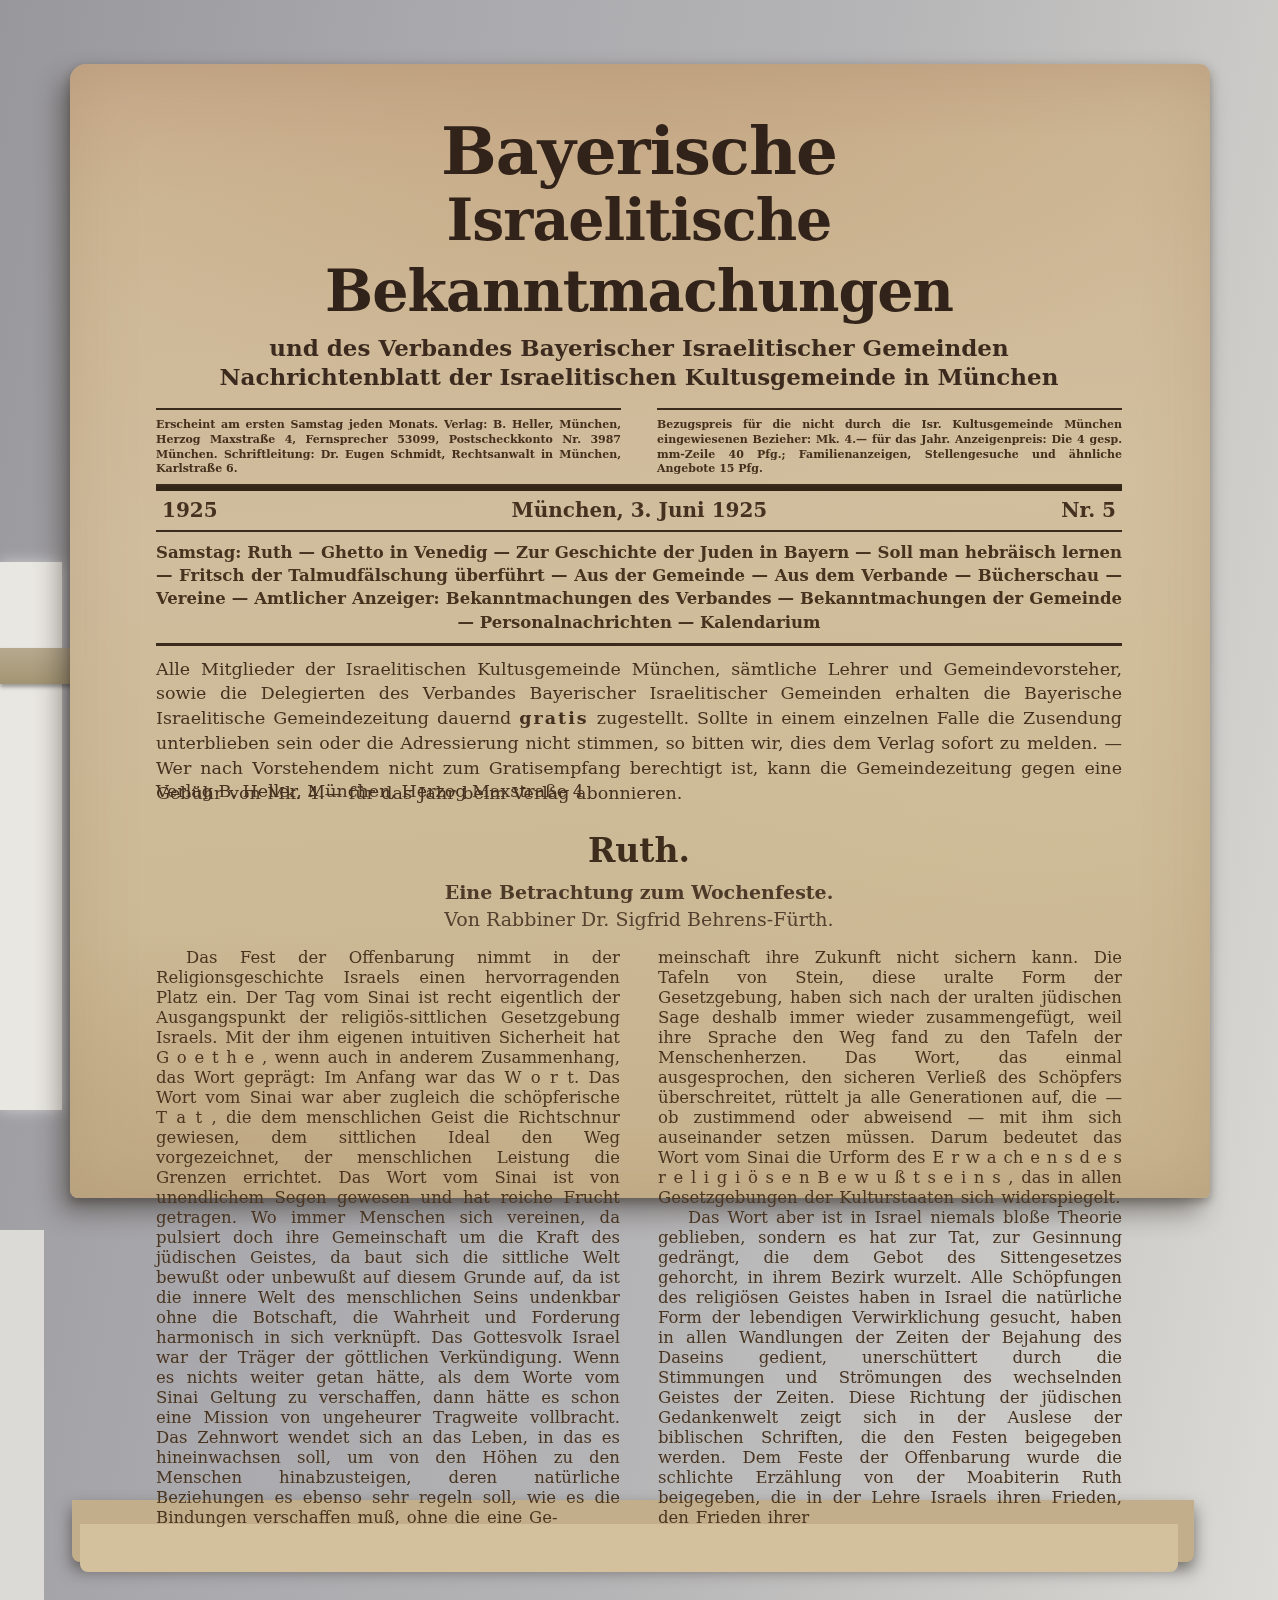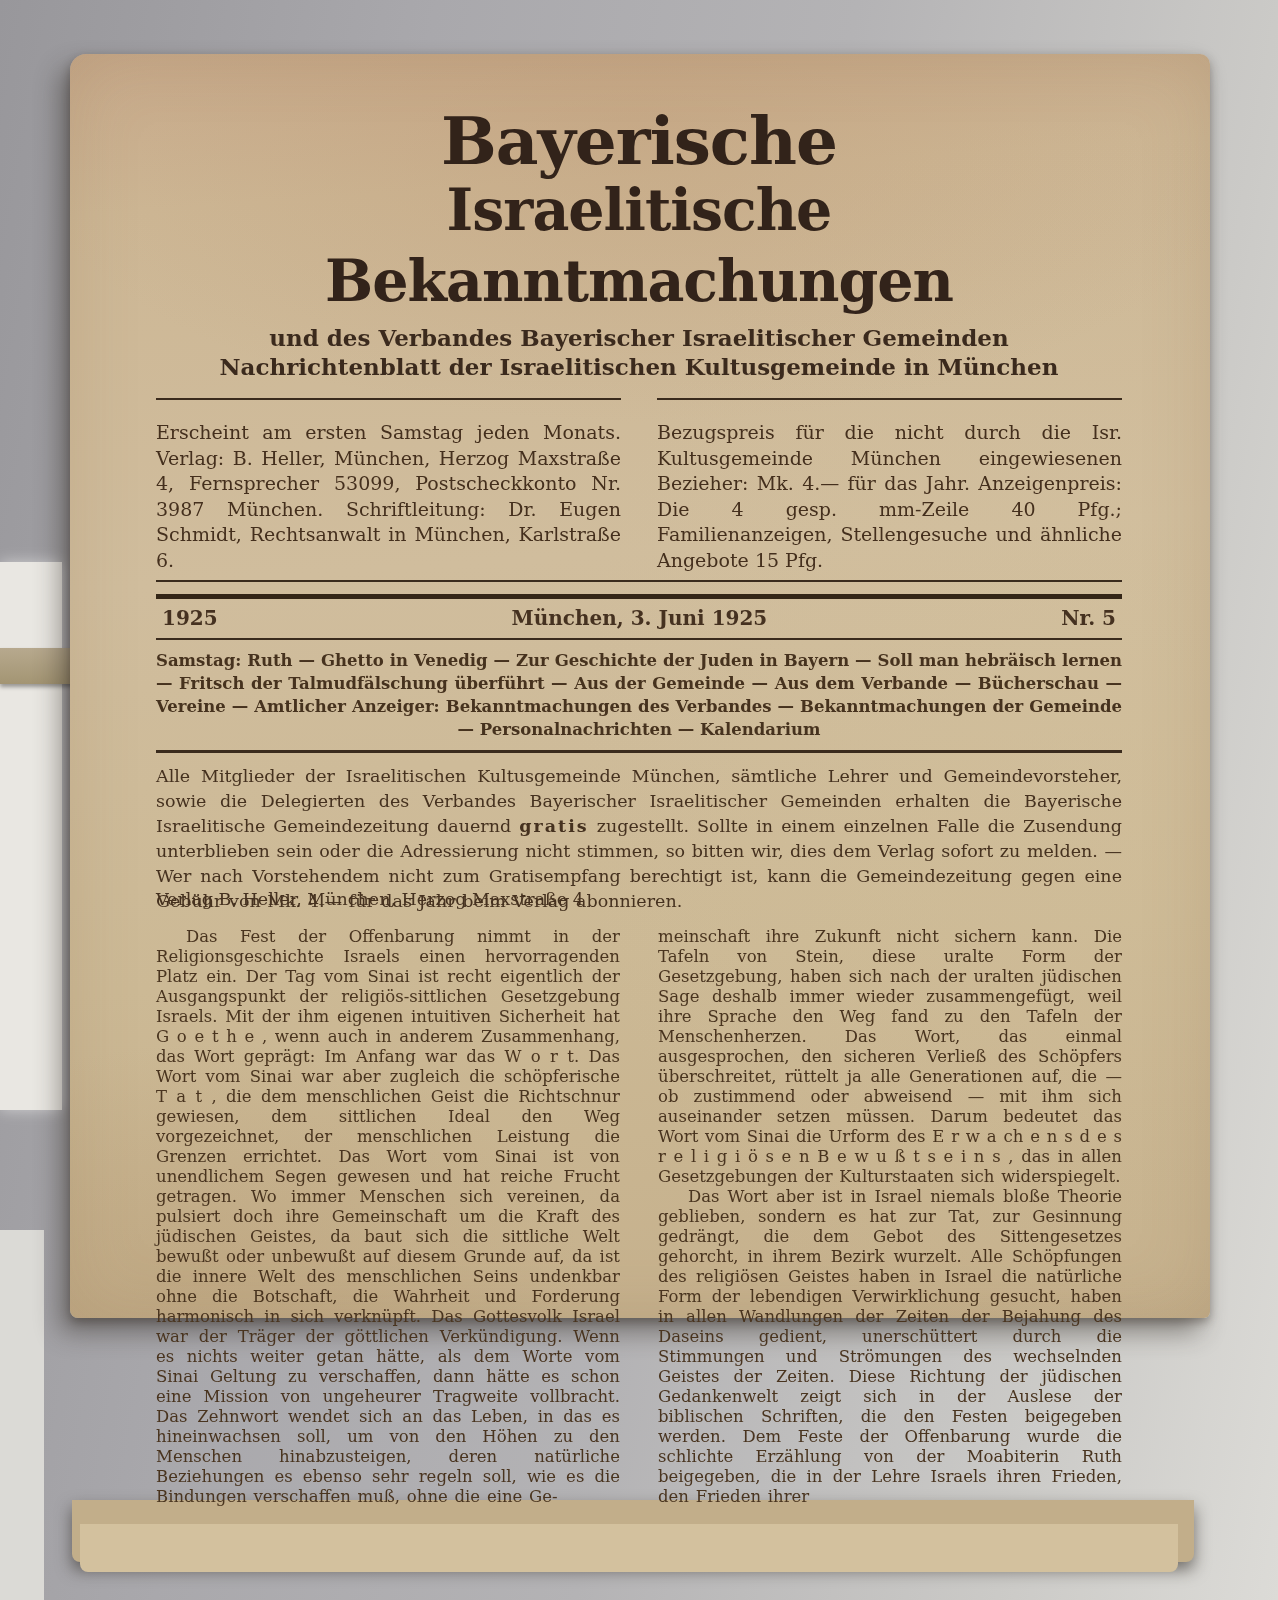--- a/index.html
+++ b/index.html
@@ -18,44 +18,44 @@
   .bg-strip {
     position:absolute; left:0; top:648px; width:216px; height:36px;
     background:linear-gradient(#b7a98e,#a39573);
     box-shadow:0 3px 4px rgba(0,0,0,.35);
   }
   .sheet-under { position:absolute; border-radius:0 0 8px 8px; }
   .sheet-under-1 { left:72px; top:1500px; width:1122px; height:62px; background:#c2ae8a;
     box-shadow:0 8px 16px rgba(35,30,24,.55); }
   .sheet-under-2 { left:80px; top:1524px; width:1098px; height:48px; background:#d3c19e; }
   .paper {
-    position:absolute; left:70px; top:54px; width:1140px; height:1264px;
+    position:absolute; left:70px; top:64px; width:1140px; height:1134px;
     border-radius:16px 10px 6px 8px;
     background:
       radial-gradient(ellipse 900px 420px at 50% 6%, rgba(186,145,108,.30), transparent 70%),
       radial-gradient(ellipse 700px 900px at 88% 55%, rgba(214,196,158,.28), transparent 72%),
       radial-gradient(ellipse 500px 300px at 12% 96%, rgba(170,140,100,.25), transparent 75%),
       linear-gradient(176deg, #c8ab8c 0%, #cdb795 12%, #d0bd9d 40%, #ccb995 70%, #c5b08c 100%);
     box-shadow:-10px 14px 26px rgba(45,38,30,.45), 0 4px 10px rgba(45,38,30,.35),
       inset 0 0 70px rgba(125,95,60,.18);
   }
   .content { position:absolute; inset:0; padding:54px 88px 0 86px; color:#43301f; }
 
   .masthead .title { text-align:center; font-weight:bold; color:#32231a; letter-spacing:-1px; }
   .title.l1 { font-size:66px; line-height:1.0; }
   .title.l2 { font-size:57px; line-height:1.25; }
   .subtitle { text-align:center; font-weight:bold; font-size:23px; line-height:1.3;
     color:#3b2a1d; margin-top:6px; }
   .subtitle + .subtitle { margin-top:0; }
 
   .imprint { display:flex; gap:36px; margin-top:16px; border-bottom:2px solid #3a2b1d; padding-bottom:7px; }
-  .imprint-col { flex:1; border-top:2px solid #3a2b1d; margin:0; padding-top:20px;
-    font-size:19px; font-weight:normal; line-height:1.34; text-align:justify; color:#442f1d; }
+  .imprint-col { flex:1; border-top:2px solid #3a2b1d; margin:0; padding-top:8px;
+    font-size:11px; font-weight:bold; line-height:1.34; text-align:justify; color:#442f1d; }
 
-  .dateline { margin-top:12px; border-top:5px solid #32241562; border-top:5px solid #342617;
+  .dateline { margin-top:0; border-top:5px solid #32241562; border-top:5px solid #342617;
     border-bottom:2px solid #3a2b1d; display:flex; align-items:center;
     padding:7px 6px 8px; font-weight:bold; font-size:20px; color:#453120; }
   .dateline .center { flex:1; text-align:center; }
 
   .contents { margin:9px 0 0; font-size:16.5px; font-weight:bold; line-height:1.4;
     text-align:justify; text-align-last:center; padding-bottom:9px; color:#46321e; }
   .contents strong { font-weight:bold; }
 
   .notice { border-top:3px solid #3a2b1d; padding-top:11px; }
   .notice-text { margin:0; font-size:17.5px; line-height:1.42; text-align:justify;
@@ -110,20 +110,25 @@
     </div>
 
     <p class="contents"><strong>Samstag:</strong><span> Ruth — Ghetto in Venedig — Zur Geschichte der Juden in Bayern — Soll man hebräisch lernen — Fritsch der Talmudfälschung überführt — Aus der Gemeinde — Aus dem Verbande — Bücherschau — Vereine — Amtlicher Anzeiger: Bekanntmachungen des Verbandes — Bekanntmachungen der Gemeinde — Personalnachrichten — Kalendarium</span></p>
 
     <div class="notice">
       <p class="notice-text"><span>Alle Mitglieder der Israelitischen Kultusgemeinde München, sämtliche Lehrer und Gemeindevorsteher, sowie die Delegierten des Verbandes Bayerischer Israelitischer Gemeinden erhalten die Bayerische Israelitische Gemeindezeitung dauernd </span><strong>gratis</strong><span> zugestellt. Sollte in einem einzelnen Falle die Zusendung unterblieben sein oder die Adressierung nicht stimmen, so bitten wir, dies dem Verlag sofort zu melden. — Wer nach Vorstehendem nicht zum Gratisempfang berechtigt ist, kann die Gemeindezeitung gegen eine Gebühr von Mk. 4.— für das Jahr beim Verlag abonnieren.</span></p>
       <div class="notice-signature">Verlag B. Heller, München, Herzog Maxstraße 4</div>
     </div>
 
 
+    <div class="article-head">
+      <h1>Ruth.</h1>
+      <div class="article-sub">Eine Betrachtung zum Wochenfeste.</div>
+      <div class="article-by">Von Rabbiner Dr. Sigfrid Behrens-Fürth.</div>
+    </div>
 
     <div class="columns">
       <div class="col">
         <p class="indent">Das Fest der Offenbarung nimmt in der Religionsgeschichte Israels einen hervorragenden Platz ein. Der Tag vom Sinai ist recht eigentlich der Ausgangspunkt der religiös-sittlichen Gesetzgebung Israels. Mit der ihm eigenen intuitiven Sicherheit hat G o e t h e , wenn auch in anderem Zusammenhang, das Wort geprägt: Im Anfang war das W o r t. Das Wort vom Sinai war aber zugleich die schöpferische T a t , die dem menschlichen Geist die Richtschnur gewiesen, dem sittlichen Ideal den Weg vorgezeichnet, der menschlichen Leistung die Grenzen errichtet. Das Wort vom Sinai ist von unendlichem Segen gewesen und hat reiche Frucht getragen. Wo immer Menschen sich vereinen, da pulsiert doch ihre Gemeinschaft um die Kraft des jüdischen Geistes, da baut sich die sittliche Welt bewußt oder unbewußt auf diesem Grunde auf, da ist die innere Welt des menschlichen Seins undenkbar ohne die Botschaft, die Wahrheit und Forderung harmonisch in sich verknüpft. Das Gottesvolk Israel war der Träger der göttlichen Verkündigung. Wenn es nichts weiter getan hätte, als dem Worte vom Sinai Geltung zu verschaffen, dann hätte es schon eine Mission von ungeheurer Tragweite vollbracht. Das Zehnwort wendet sich an das Leben, in das es hineinwachsen soll, um von den Höhen zu den Menschen hinabzusteigen, deren natürliche Beziehungen es ebenso sehr regeln soll, wie es die Bindungen verschaffen muß, ohne die eine Ge-</p>
       </div>
       <div class="col">
         <p>meinschaft ihre Zukunft nicht sichern kann. Die Tafeln von Stein, diese uralte Form der Gesetzgebung, haben sich nach der uralten jüdischen Sage deshalb immer wieder zusammengefügt, weil ihre Sprache den Weg fand zu den Tafeln der Menschenherzen. Das Wort, das einmal ausgesprochen, den sicheren Verließ des Schöpfers überschreitet, rüttelt ja alle Generationen auf, die — ob zustimmend oder abweisend — mit ihm sich auseinander setzen müssen. Darum bedeutet das Wort vom Sinai die Urform des E r w a ch e n s  d e s  r e l i g i ö s e n  B e w u ß t s e i n s , das in allen Gesetzgebungen der Kulturstaaten sich widerspiegelt.</p>
         <p class="indent">Das Wort aber ist in Israel niemals bloße Theorie geblieben, sondern es hat zur Tat, zur Gesinnung gedrängt, die dem Gebot des Sittengesetzes gehorcht, in ihrem Bezirk wurzelt. Alle Schöpfungen des religiösen Geistes haben in Israel die natürliche Form der lebendigen Verwirklichung gesucht, haben in allen Wandlungen der Zeiten der Bejahung des Daseins gedient, unerschüttert durch die Stimmungen und Strömungen des wechselnden Geistes der Zeiten. Diese Richtung der jüdischen Gedankenwelt zeigt sich in der Auslese der biblischen Schriften, die den Festen beigegeben werden. Dem Feste der Offenbarung wurde die schlichte Erzählung von der Moabiterin Ruth beigegeben, die in der Lehre Israels ihren Frieden, den Frieden ihrer</p>
       </div>
     </div>

